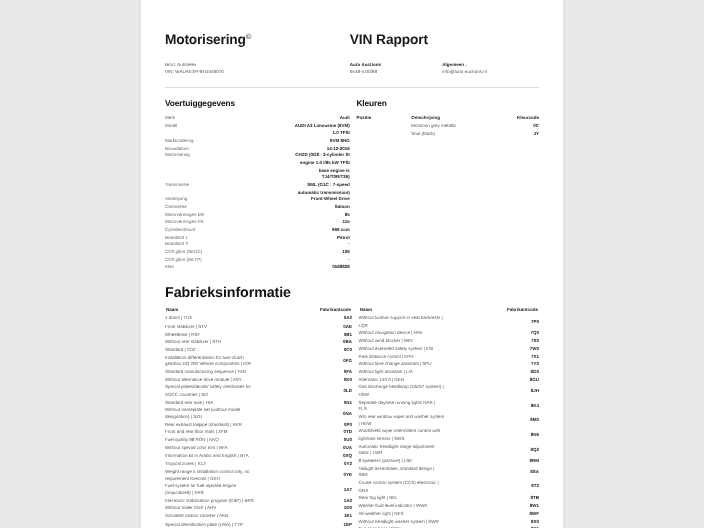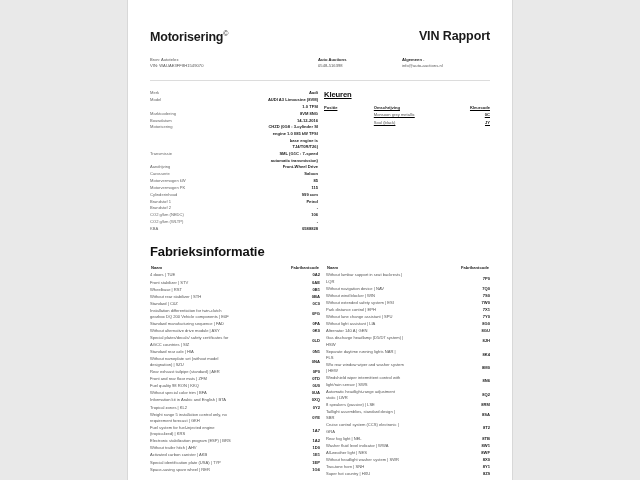--- a/index.html
+++ b/index.html
@@ -25,21 +25,21 @@
     overflow: hidden;
   }
   .lead-gap { height: 30px; }
 
   
   .header-row {
     display: flex;
     align-items: flex-start;
   }
   .hdr-col-left { width: 168px; flex: 0 0 168px; }
-  .hdr-col-right { flex: 1 1 auto; text-align: right; }
+  .hdr-col-right { flex: 1 1 auto; }
   .brand {
     font-size: 12.5px;
     font-weight: bold;
     color: #1a1a1a;
     letter-spacing: -0.2px;
     line-height: 1;
   }
   .brand sup {
     font-size: 7px;
     font-weight: normal;
@@ -78,21 +78,21 @@
     margin: 11px 0 0 0;
     height: 0;
   }
 
   
   .cols {
     display: flex;
     margin-top: 9px;
   }
   .col-l { width: 168px; flex: 0 0 168px; }
-  .col-r { flex: 1 1 auto; padding-left: 6px; text-decoration: underline; }
+  .col-r { flex: 1 1 auto; padding-left: 6px; }
 
   .sec-title {
     font-size: 7.6px;
     font-weight: bold;
     color: #111;
     margin-bottom: 6px;
     letter-spacing: -0.1px;
   }
 
   
@@ -216,20 +216,21 @@
       <div class="tiny-b">Algemeen .</div>
       <div class="tiny">info@auto-auctions.nl</div>
     </div>
   </div>
 
   <hr class="hr">
 
   <div class="cols">
 
     <div class="col-l">
+      <div class="sec-title">Voertuiggegevens</div>
       <div id="vehicle-rows">
           <div class="spec">
             <span class="k">Merk</span>
             <span class="v">Audi</span>
           </div>
           <div class="spec">
             <span class="k">Model</span>
             <span class="v">AUDI A3 Limousine (8VM)
 1.0 TFSI</span>
           </div>

